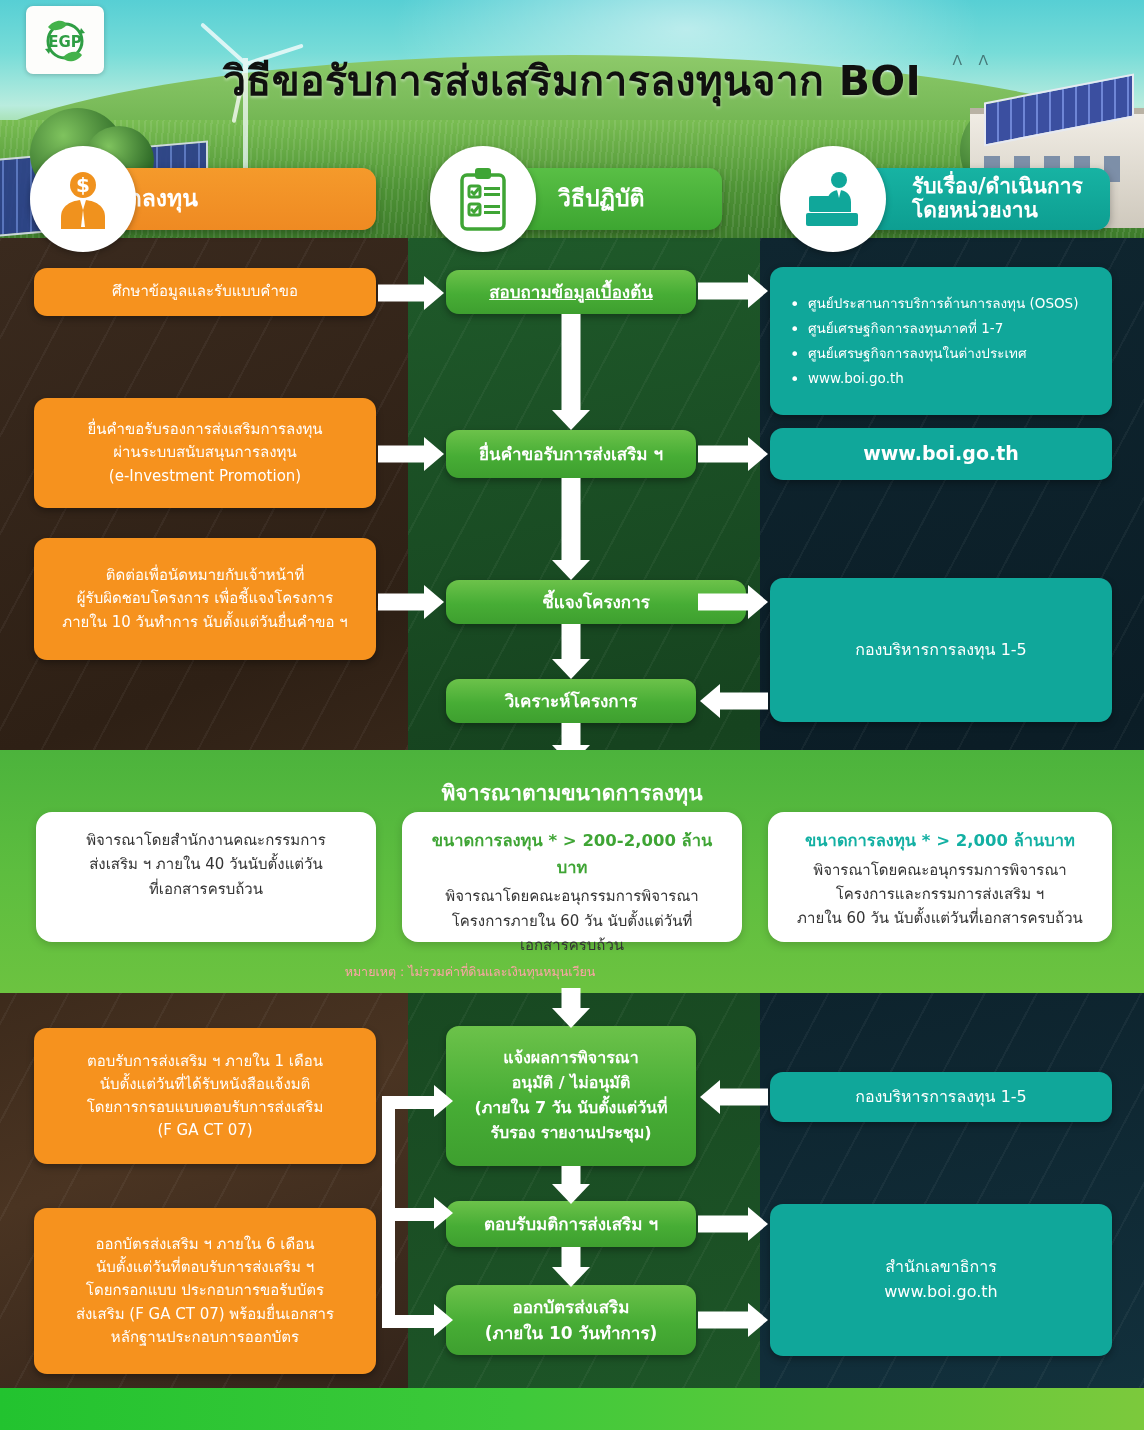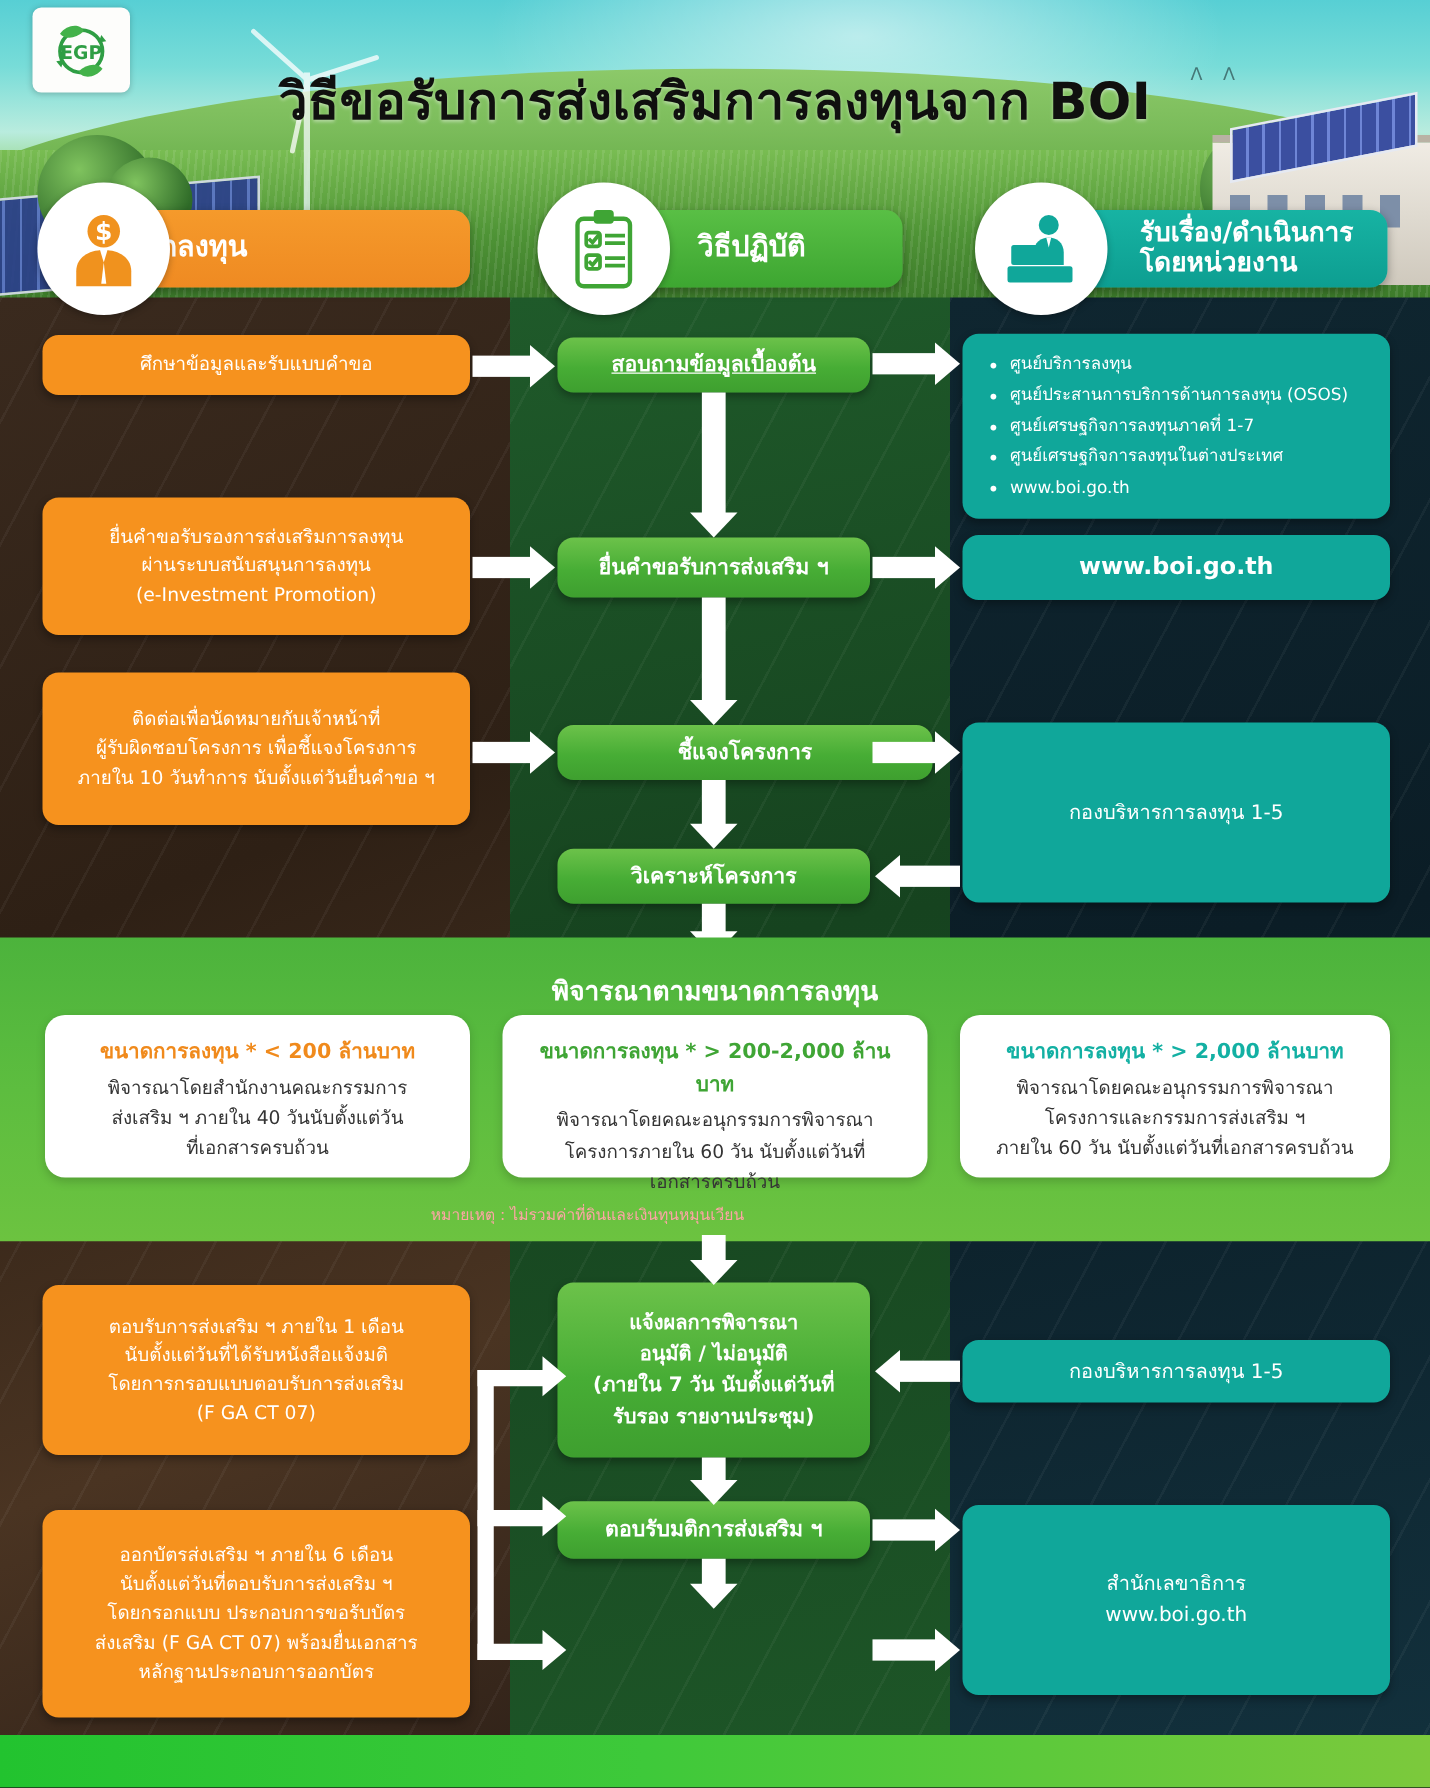--- a/index.html
+++ b/index.html
@@ -281,21 +281,20 @@
   </div>
   <div class="box box-green" style="left:446px; top:580px; width:300px; height:44px;">
     <span>ชี้แจงโครงการ</span>
   </div>
   <div class="box box-green" style="left:446px; top:679px; width:250px; height:44px;">
     <span>วิเคราะห์โครงการ</span>
   </div>
 
   <div class="box box-teal" style="left:770px; top:267px; width:342px; height:148px; align-items:center;">
     <ul class="bullets">
-      <li>ศูนย์บริการลงทุน</li>
       <li>ศูนย์ประสานการบริการด้านการลงทุน (OSOS)</li>
       <li>ศูนย์เศรษฐกิจการลงทุนภาคที่ 1-7</li>
       <li>ศูนย์เศรษฐกิจการลงทุนในต่างประเทศ</li>
       <li>www.boi.go.th</li>
     </ul>
   </div>
 
   <div class="box box-teal bold" style="left:770px; top:428px; width:342px; height:52px;">
     <span>www.boi.go.th</span>
   </div>
@@ -353,21 +352,20 @@
 
   <div class="ar ar-d" style="left:552px; top:723px; width:38px; height:42px;">
     <div class="shaft" style="height:24px"></div>
       <div class="head"></div>
     </div>
 
   <div class="band"></div>
   <div class="band-title">พิจารณาตามขนาดการลงทุน</div>
 
   <div class="card" style="left:36px; top:812px; width:340px; height:130px;">
-    <span class="hd" style="color:#f08a1c">ขนาดการลงทุน * &lt; 200 ล้านบาท</span>
     <span>พิจารณาโดยสำนักงานคณะกรรมการ</span><br>
     <span>ส่งเสริม ฯ ภายใน 40 วันนับตั้งแต่วัน</span><br>
     <span>ที่เอกสารครบถ้วน</span>
   </div>
 
   <div class="card" style="left:402px; top:812px; width:340px; height:130px;">
     <span class="hd" style="color:#3fa535">ขนาดการลงทุน * &gt; 200-2,000 ล้านบาท</span>
     <span>พิจารณาโดยคณะอนุกรรมการพิจารณา</span><br>
     <span>โครงการภายใน 60 วัน นับตั้งแต่วันที่</span><br>
     <span>เอกสารครบถ้วน</span>
@@ -401,20 +399,24 @@
     <span>แจ้งผลการพิจารณา</span>
     <span>อนุมัติ / ไม่อนุมัติ</span>
     <span>(ภายใน 7 วัน นับตั้งแต่วันที่</span>
     <span>รับรอง รายงานประชุม)</span>
   </div>
 
   <div class="box box-green" style="left:446px; top:1201px; width:250px; height:46px;">
     <span>ตอบรับมติการส่งเสริม ฯ</span>
   </div>
 
+  <div class="box box-green" style="left:446px; top:1285px; width:250px; height:70px; flex-direction:column;">
+    <span>ออกบัตรส่งเสริม</span>
+    <span>(ภายใน 10 วันทำการ)</span>
+  </div>
 
   <div class="box box-teal" style="left:770px; top:1072px; width:342px; height:50px;">
     <span>กองบริหารการลงทุน 1-5</span>
   </div>
 
   <div class="box box-teal" style="left:770px; top:1204px; width:342px; height:152px; flex-direction:column;">
     <span>สำนักเลขาธิการ</span>
     <span>www.boi.go.th</span>
   </div>
 

